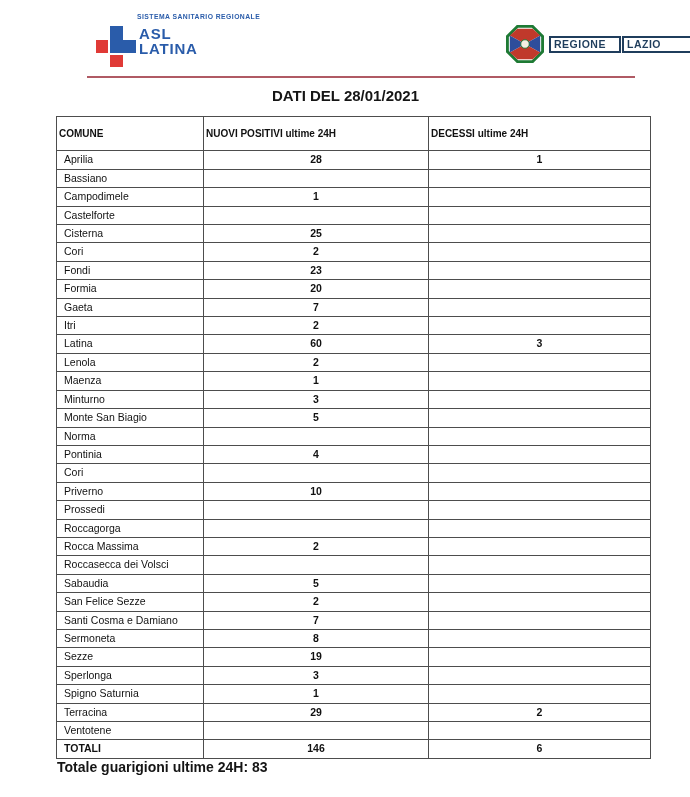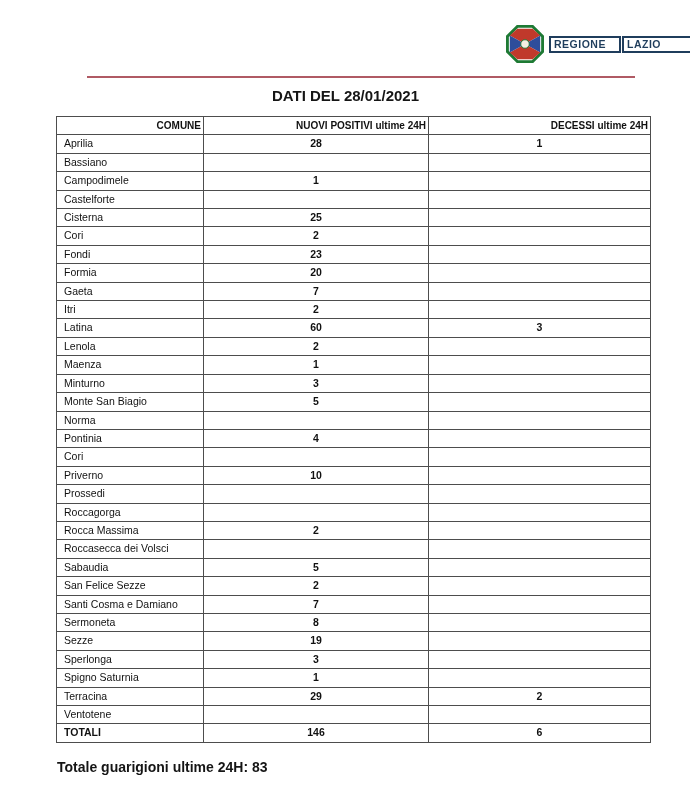--- a/index.html
+++ b/index.html
@@ -77,39 +77,52 @@
     border: 1px solid #4d4d4d;
     height: 17.4px;
     line-height: 17.4px;
     padding: 0 7px;
     font-size: 10.5px;
     white-space: nowrap;
     overflow: hidden;
   }
   .data-table { border: 1.5px solid #3c3c3c; }
   .data-table th {
-    font-size: 10px; font-weight: 700; text-align: right; padding: 0 2px;
+    font-size: 10px; font-weight: 700; text-align: left; padding: 8px 2px;
   }
   .col-comune { width: 142px; text-align: left; }
   .col-pos    { width: 220px; text-align: center; }
   .col-dec    { width: 217px; text-align: center; }
   td.col-pos, td.col-dec { font-weight: 700; }
   .total-row td { font-weight: 700; }
 
   
   .footer-note {
     position: absolute; left: 57px; top: 759px;
     font-size: 14px; font-weight: 700; color: #151515;
   }
 </style>
 </head>
 <body>
 
 <div class="page">
 
+  <div class="asl-logo">
+    <div class="asl-tagline">SISTEMA SANITARIO REGIONALE</div>
+    <div class="asl-cross">
+      <div class="cr-top"></div>
+      <div class="cr-right"></div>
+      <div class="cr-left"></div>
+      <div class="cr-bottom"></div>
+    </div>
+    <div class="asl-name">
+      <span>ASL</span><br>
+      <span>LATINA</span>
+    </div>
+  </div>
 
   <div class="region-logo">
     <svg class="region-emblem" viewBox="0 0 40 40" width="38" height="38">
       <polygon class="emb-border" points="12,1.5 28,1.5 38.5,12 38.5,28 28,38.5 12,38.5 1.5,28 1.5,12"></polygon>
       <polygon class="emb-red" points="20,20 4,11 12,4 28,4 36,11"></polygon>
       <polygon class="emb-blue" points="20,20 36,11 36,29"></polygon>
       <polygon class="emb-red" points="20,20 36,29 28,36 12,36 4,29"></polygon>
       <polygon class="emb-blue" points="20,20 4,29 4,11"></polygon>
       <circle class="emb-core" cx="20" cy="20" r="4.5"></circle>
     </svg>

